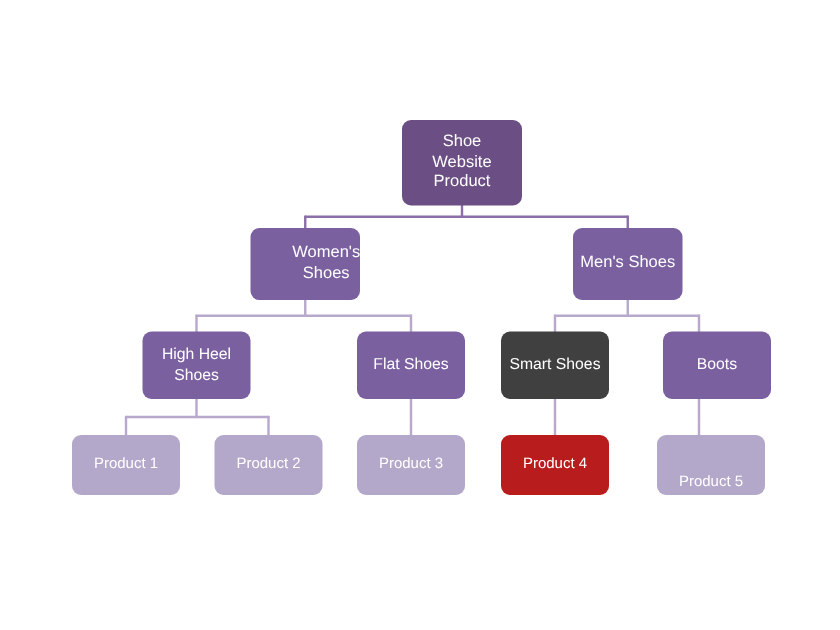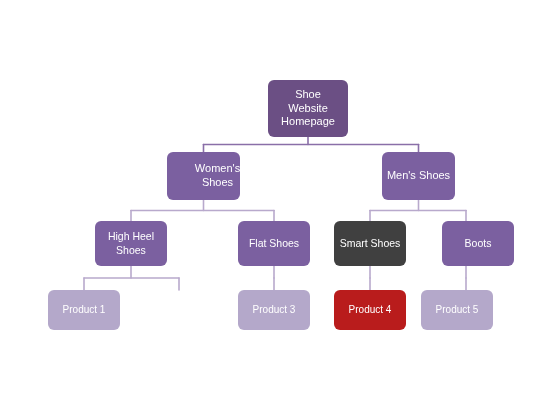--- a/index.html
+++ b/index.html
@@ -79,21 +79,21 @@
       <line x1="274" y1="278" x2="274" y2="290" stroke="#b8a9cc" stroke-width="1.6" stroke-linecap="round"></line>
       <line x1="370" y1="266" x2="370" y2="278" stroke="#b8a9cc" stroke-width="1.6" stroke-linecap="round"></line>
       <line x1="370" y1="278" x2="370" y2="290" stroke="#b8a9cc" stroke-width="1.6" stroke-linecap="round"></line>
       <line x1="466" y1="266" x2="466" y2="278" stroke="#b8a9cc" stroke-width="1.6" stroke-linecap="round"></line>
       <line x1="466" y1="278" x2="466" y2="290" stroke="#b8a9cc" stroke-width="1.6" stroke-linecap="round"></line>
     </svg>
 <div class="node lvl-root" style="left: 268px; top: 80px; width: 80px; height: 57px; background: rgb(107, 79, 132); color: rgb(255, 255, 255);">
       <div>
         <span>Shoe</span>
         <span>Website</span>
-        <span>Homepage</span>
+        <span>Product</span>
       </div>
     </div>
     <div class="node lvl-2" style="left: 167px; top: 152px; width: 73px; height: 48px; background: rgb(123, 96, 160); color: rgb(255, 255, 255); padding-left: 32px;">
       <div>
         <span>Women's</span>
         <span>Shoes</span>
       </div>
     </div>
     <div class="node lvl-2" style="left: 382px; top: 152px; width: 73px; height: 48px; background: rgb(123, 96, 160); color: rgb(255, 255, 255);">
       <div>
@@ -119,28 +119,33 @@
     <div class="node lvl-3" style="left: 430px; top: 221px; width: 72px; height: 45px; background: rgb(123, 96, 160); color: rgb(255, 255, 255); margin-left: 12px;">
       <div>
         <span>Boots</span>
       </div>
     </div>
     <div class="node lvl-leaf" style="left: 48px; top: 290px; width: 72px; height: 40px; background: rgb(180, 168, 202); color: rgb(255, 255, 255);">
       <div>
         <span>Product 1</span>
       </div>
     </div>
+    <div class="node lvl-leaf" style="left: 143px; top: 290px; width: 72px; height: 40px; background: rgb(180, 168, 202); color: rgb(255, 255, 255);">
+      <div>
+        <span>Product 2</span>
+      </div>
+    </div>
     <div class="node lvl-leaf" style="left: 238px; top: 290px; width: 72px; height: 40px; background: rgb(180, 168, 202); color: rgb(255, 255, 255);">
       <div>
         <span>Product 3</span>
       </div>
     </div>
     <div class="node lvl-leaf" style="left: 334px; top: 290px; width: 72px; height: 40px; background: #b91c1c; color: rgb(255, 255, 255);">
       <div>
         <span>Product 4</span>
       </div>
     </div>
-    <div class="node lvl-leaf" style="left: 421px; top: 290px; width: 72px; height: 40px; background: rgb(180, 168, 202); color: rgb(255, 255, 255);">
+    <div class="node lvl-leaf" style="left: 438px; top: 290px; width: 72px; height: 40px; background: rgb(180, 168, 202); color: rgb(255, 255, 255); align-items: flex-end;">
       <div>
         <span>Product 5</span>
       </div>
     </div>
   </div>
 
 </body></html>

